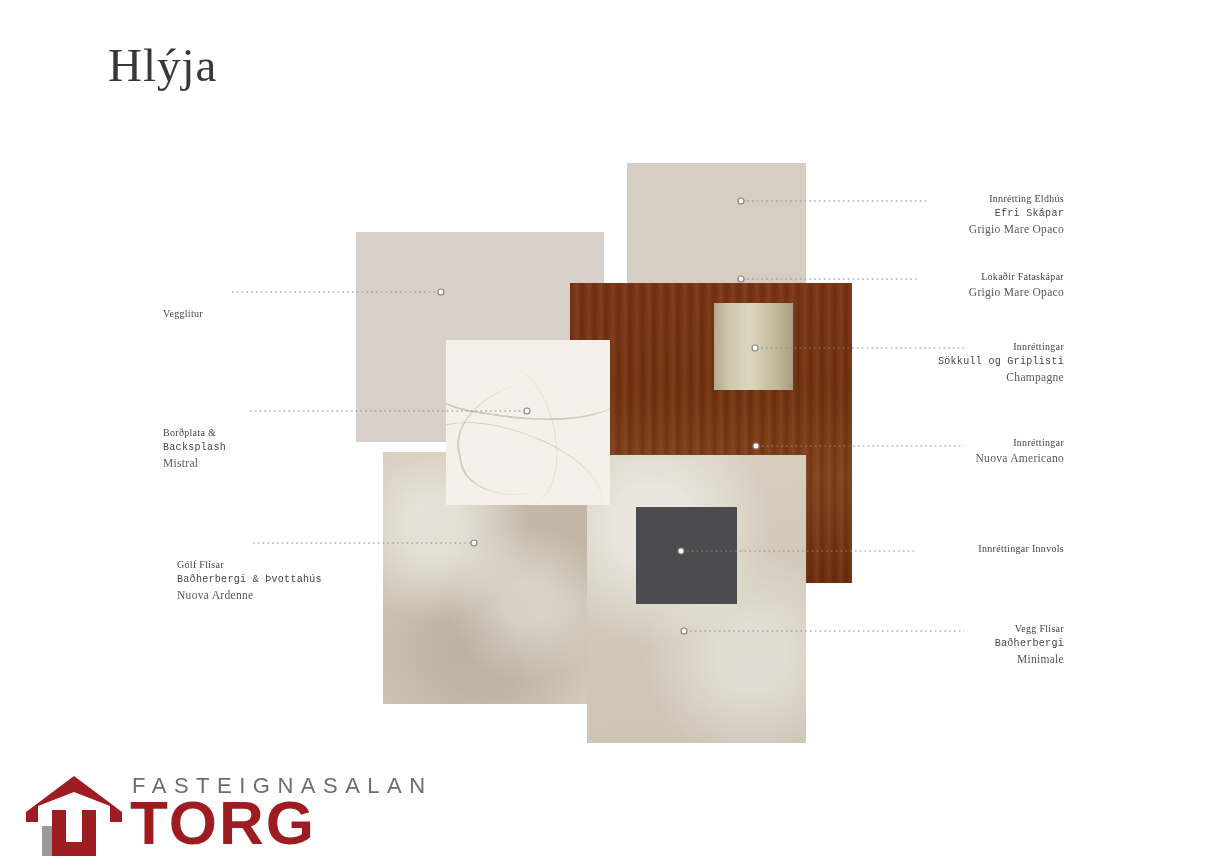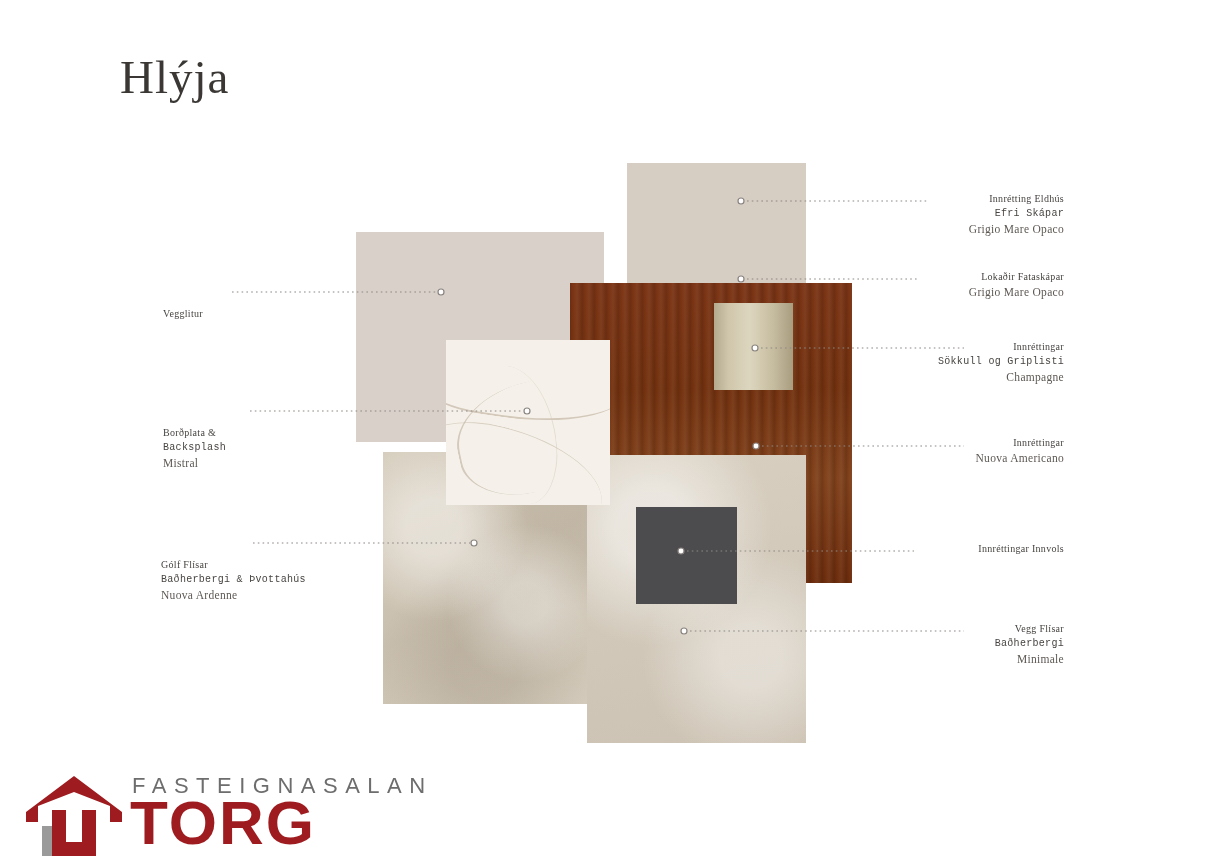--- a/index.html
+++ b/index.html
@@ -24,21 +24,21 @@
   
   #title {
     position: absolute;
     left: 108px;
     top: 38px;
     font-size: 47px;
     letter-spacing: 1px;
     color: #3a3734;
     font-family: "Liberation Serif", serif;
     font-weight: normal;
-    margin: 12px;
+    margin: 0;
   }
 
   
   .swatch { position: absolute; }
 
   
   #sw-upper {
     left: 627px; top: 163px;
     width: 179px; height: 152px;
     background: #d6cdc3;
@@ -254,21 +254,21 @@
   <div class="label left" style="left:163px; top:282px;">
     <div class="l1">Vegglitur</div>
   </div>
 
   <div class="label left" style="left:163px; top:401px;">
     <div class="l1">Borðplata &amp;</div>
     <div class="l2">Backsplash</div>
     <div class="sub">Mistral</div>
   </div>
 
-  <div class="label left" style="left:161px; top:533px;">
+  <div class="label left" style="left:177px; top:533px;">
     <div class="l1">Gólf Flísar</div>
     <div class="l2">Baðherbergi &amp; Þvottahús</div>
     <div class="sub">Nuova Ardenne</div>
   </div>
 
   <div class="label right" style="right:162px; top:191px;">
     <div class="l1">Innrétting Eldhús</div>
     <div class="l2">Efri Skápar</div>
     <div class="sub">Grigio Mare Opaco</div>
   </div>

